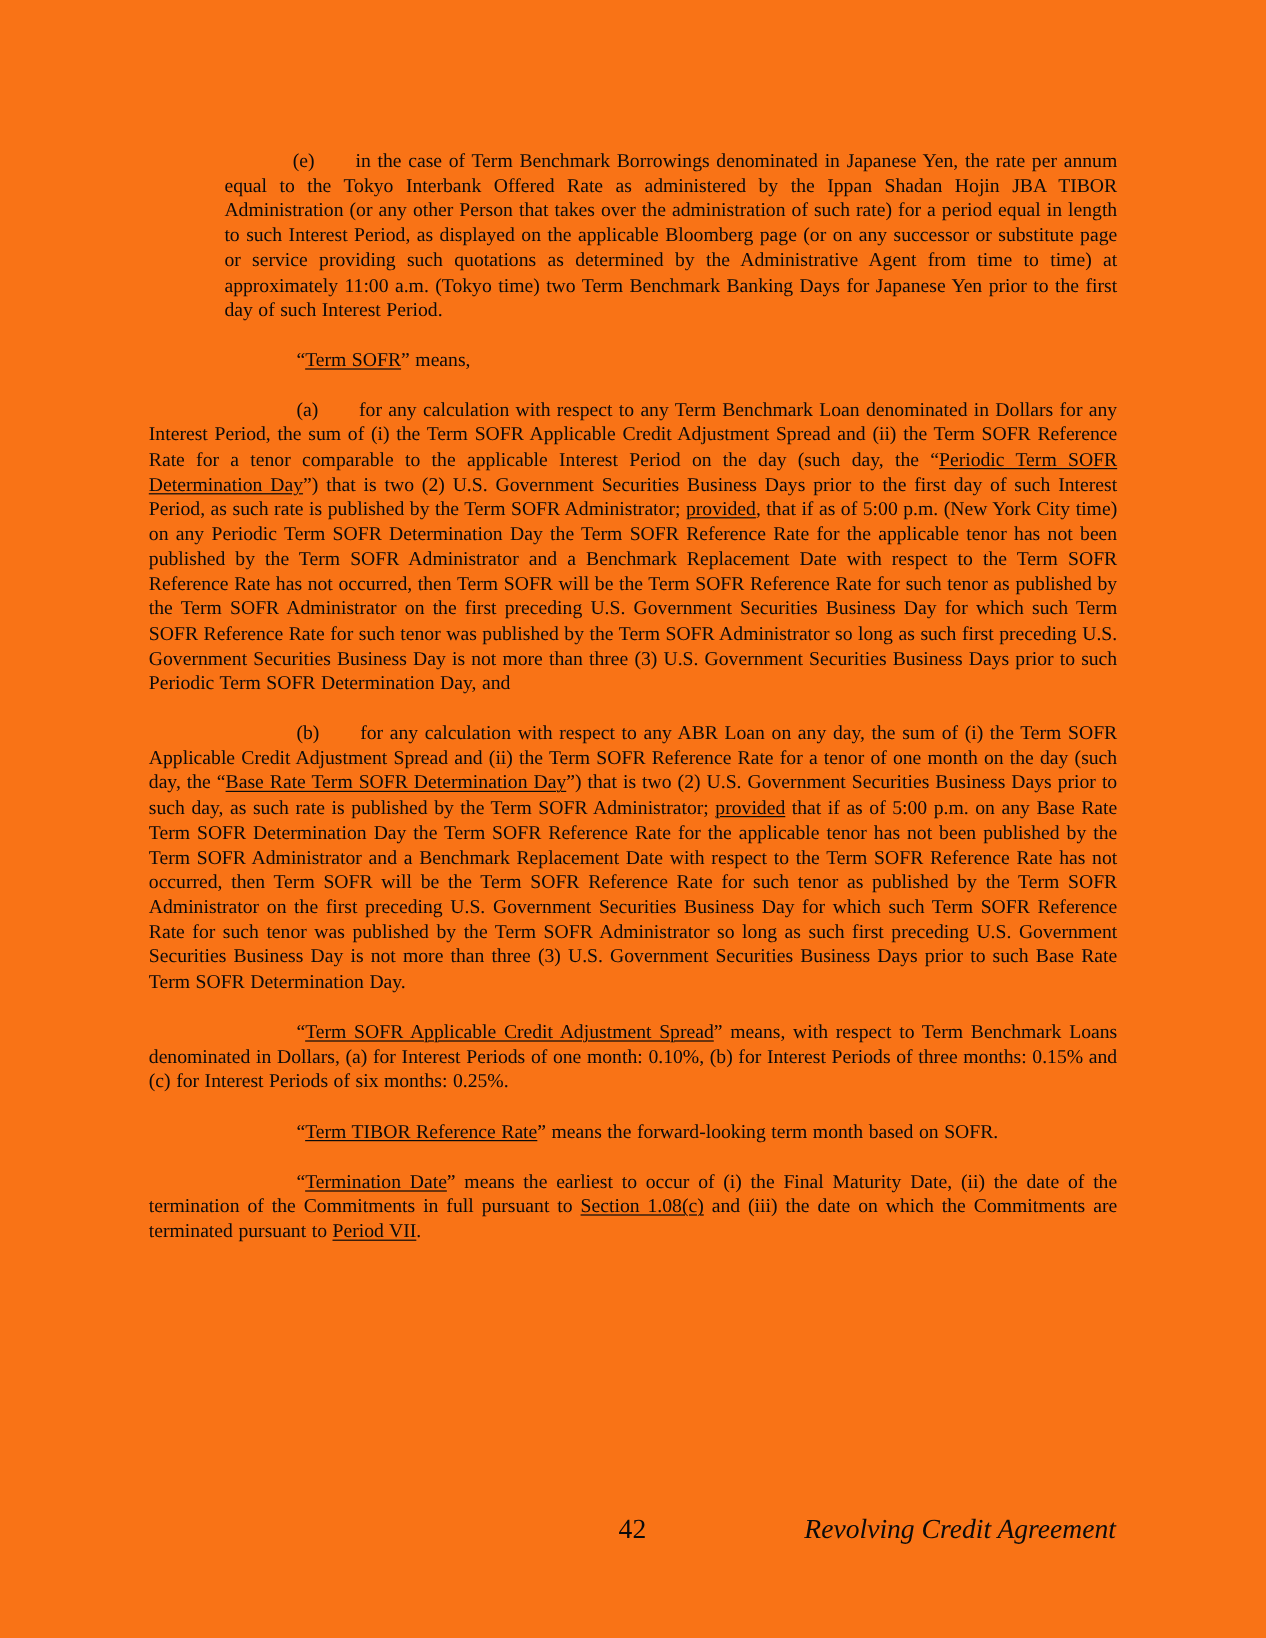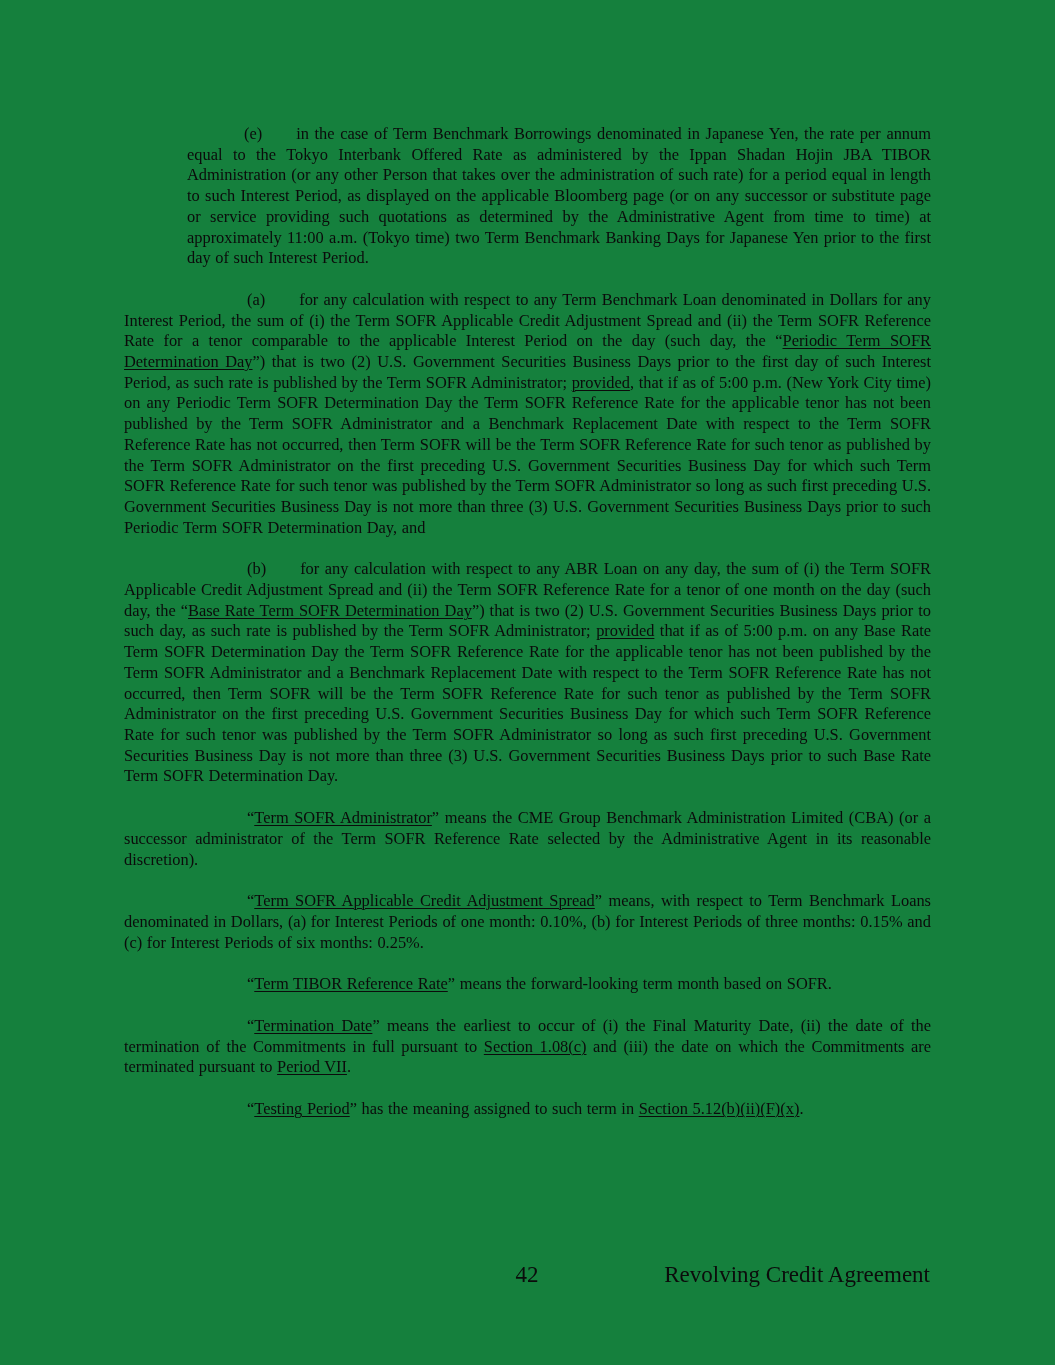--- a/index.html
+++ b/index.html
@@ -4,21 +4,21 @@
 <style>
   html, body {
     margin: 0;
     padding: 0;
     background: #ffffff;
   }
   .page {
     position: relative;
     width: 1055px;
     height: 1365px;
-    background: #15803d;
+    background: #f97316;
     overflow: hidden;
     font-family: "Liberation Serif", serif;
     color: #0b0b0b;
   }
   .content {
     position: absolute;
     left: 124px;
     top: 124px;
     width: 807px;
   }
@@ -55,33 +55,33 @@
   .page-number {
     position: absolute;
     left: 0;
     right: 0;
     text-align: center;
   }
   .footer-title {
     position: absolute;
     right: 0;
     top: 0;
+    font-style: italic;
   }
 </style>
 </head>
 <body>
 
 <div class="page">
   <div class="content">
       <p class="para indented"><span>(e)</span><span class="tab"></span><span>in the case of Term Benchmark Borrowings denominated in Japanese Yen, the rate per annum equal to the Tokyo Interbank Offered Rate as administered by the Ippan Shadan Hojin JBA TIBOR Administration (or any other Person that takes over the administration of such rate) for a period equal in length to such Interest Period, as displayed on the applicable Bloomberg page (or on any successor or substitute page or service providing such quotations as determined by the Administrative Agent from time to time) at approximately 11:00 a.m. (Tokyo time) two Term Benchmark Banking Days for Japanese Yen prior to the first day of such Interest Period.</span></p>
+      <p class="para"><span>“</span><span class="u">Term SOFR</span><span>” means,</span></p>
       <p class="para"><span>(a)</span><span class="tab"></span><span>for any calculation with respect to any Term Benchmark Loan denominated in Dollars for any Interest Period, the sum of (i) the Term SOFR Applicable Credit Adjustment Spread and (ii) the Term SOFR Reference Rate for a tenor comparable to the applicable Interest Period on the day (such day, the “</span><span class="u">Periodic Term SOFR Determination Day</span><span>”) that is two (2) U.S. Government Securities Business Days prior to the first day of such Interest Period, as such rate is published by the Term SOFR Administrator; </span><span class="u">provided</span><span>, that if as of 5:00 p.m. (New York City time) on any Periodic Term SOFR Determination Day the Term SOFR Reference Rate for the applicable tenor has not been published by the Term SOFR Administrator and a Benchmark Replacement Date with respect to the Term SOFR Reference Rate has not occurred, then Term SOFR will be the Term SOFR Reference Rate for such tenor as published by the Term SOFR Administrator on the first preceding U.S. Government Securities Business Day for which such Term SOFR Reference Rate for such tenor was published by the Term SOFR Administrator so long as such first preceding U.S. Government Securities Business Day is not more than three (3) U.S. Government Securities Business Days prior to such Periodic Term SOFR Determination Day, and</span></p>
       <p class="para"><span>(b)</span><span class="tab"></span><span>for any calculation with respect to any ABR Loan on any day, the sum of (i) the Term SOFR Applicable Credit Adjustment Spread and (ii) the Term SOFR Reference Rate for a tenor of one month on the day (such day, the “</span><span class="u">Base Rate Term SOFR Determination Day</span><span>”) that is two (2) U.S. Government Securities Business Days prior to such day, as such rate is published by the Term SOFR Administrator; </span><span class="u">provided</span><span> that if as of 5:00 p.m. on any Base Rate Term SOFR Determination Day the Term SOFR Reference Rate for the applicable tenor has not been published by the Term SOFR Administrator and a Benchmark Replacement Date with respect to the Term SOFR Reference Rate has not occurred, then Term SOFR will be the Term SOFR Reference Rate for such tenor as published by the Term SOFR Administrator on the first preceding U.S. Government Securities Business Day for which such Term SOFR Reference Rate for such tenor was published by the Term SOFR Administrator so long as such first preceding U.S. Government Securities Business Day is not more than three (3) U.S. Government Securities Business Days prior to such Base Rate Term SOFR Determination Day.</span></p>
-      <p class="para"><span>“</span><span class="u">Term SOFR Administrator</span><span>” means the CME Group Benchmark Administration Limited (CBA) (or a successor administrator of the Term SOFR Reference Rate selected by the Administrative Agent in its reasonable discretion).</span></p>
       <p class="para"><span>“</span><span class="u">Term SOFR Applicable Credit Adjustment Spread</span><span>” means, with respect to Term Benchmark Loans denominated in Dollars, (a) for Interest Periods of one month: 0.10%, (b) for Interest Periods of three months: 0.15% and (c) for Interest Periods of six months: 0.25%.</span></p>
       <p class="para"><span>“</span><span class="u">Term TIBOR Reference Rate</span><span>” means the forward-looking term month based on SOFR.</span></p>
       <p class="para"><span>“</span><span class="u">Termination Date</span><span>” means the earliest to occur of (i) the Final Maturity Date, (ii) the date of the termination of the Commitments in full pursuant to </span><span class="u">Section 1.08(c)</span><span> and (iii) the date on which the Commitments are terminated pursuant to </span><span class="u">Period VII</span><span>.</span></p>
-      <p class="para"><span>“</span><span class="u">Testing Period</span><span>” has the meaning assigned to such term in </span><span class="u">Section 5.12(b)(ii)(F)(x)</span><span>.</span></p>
     </div>
   <div class="footer">
     <div class="page-number">42</div>
     <div class="footer-title">Revolving Credit Agreement</div>
   </div>
 </div>
 
 </body></html>

